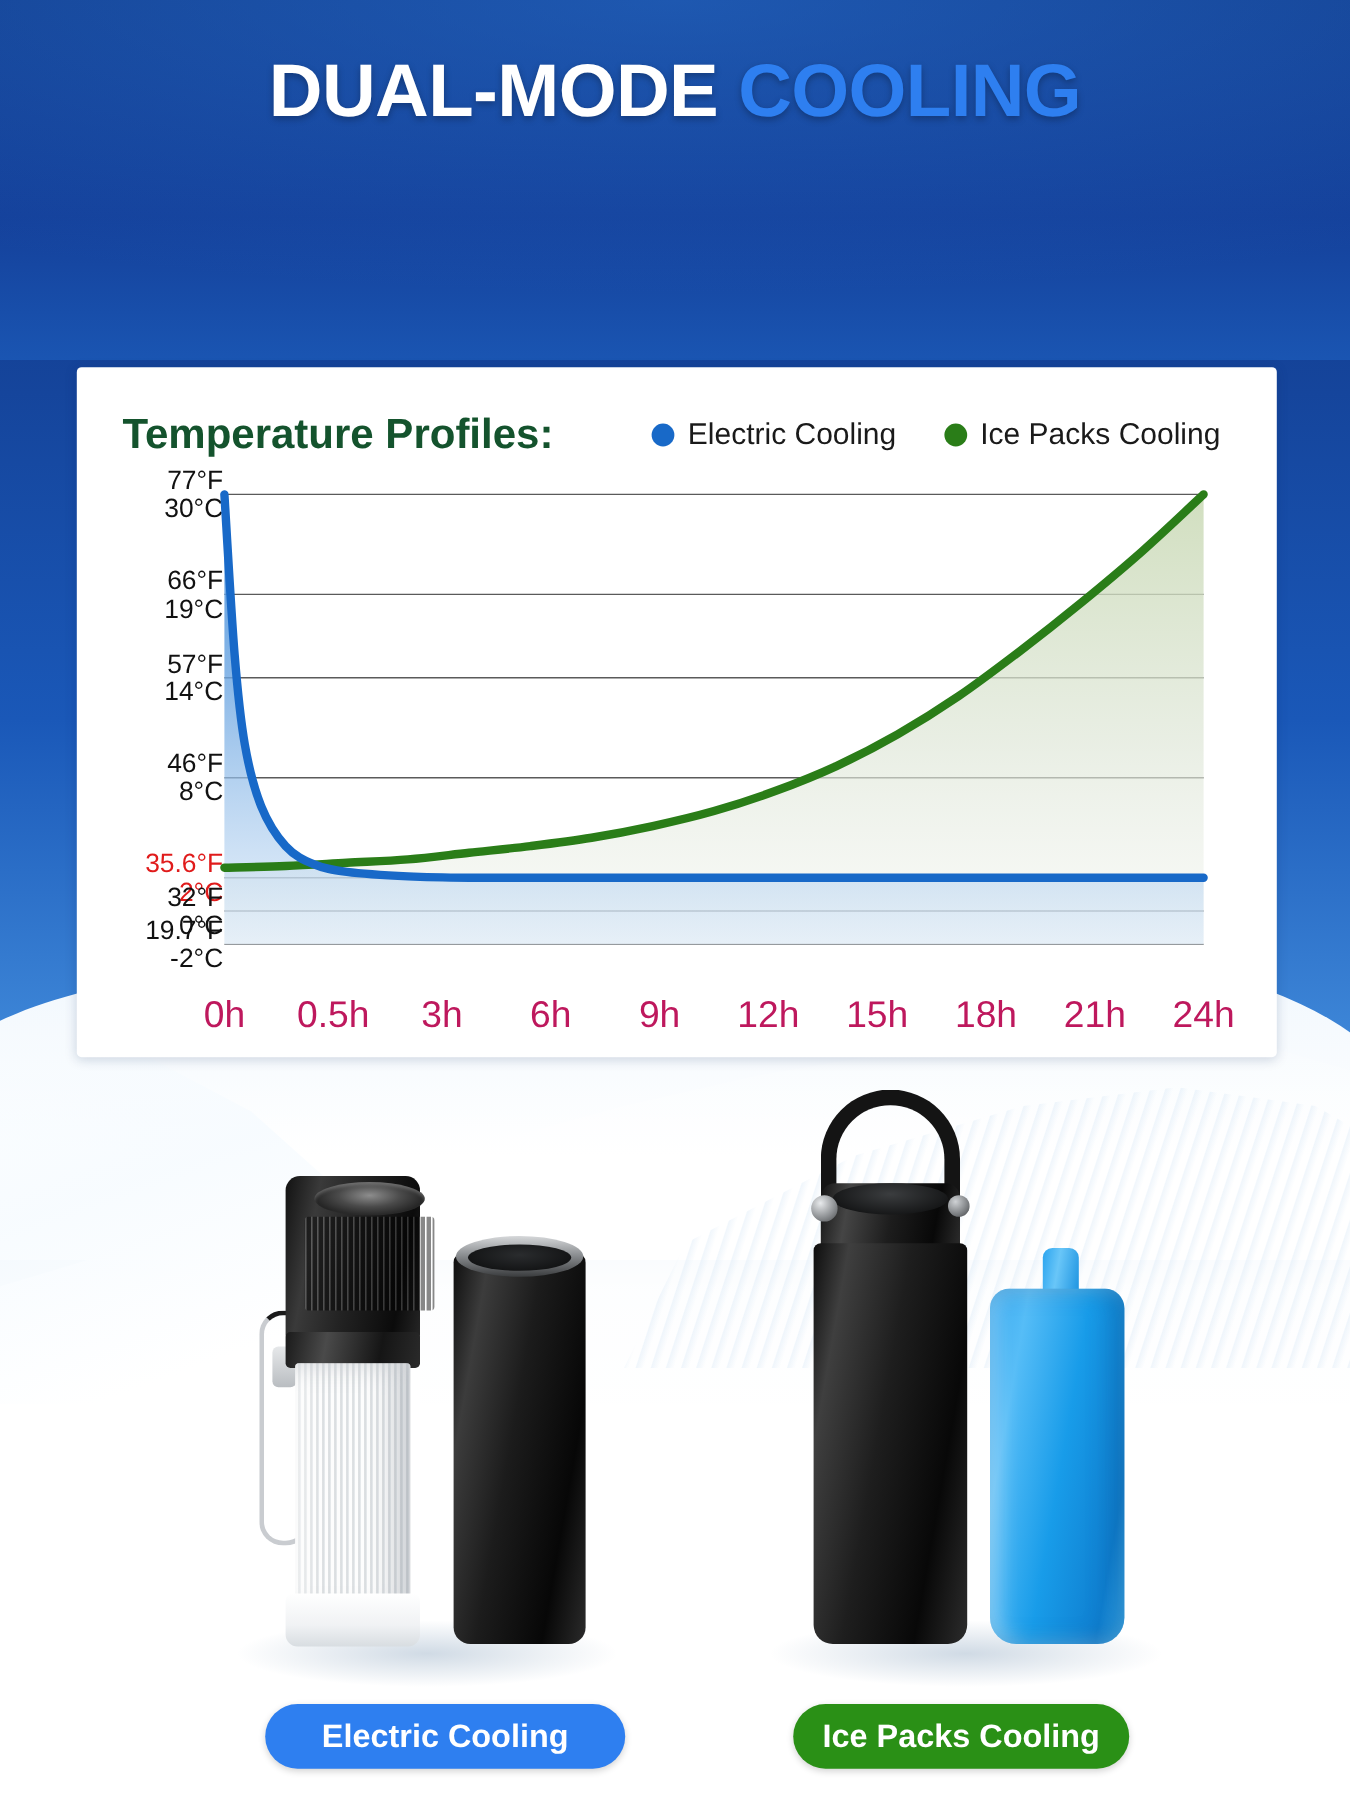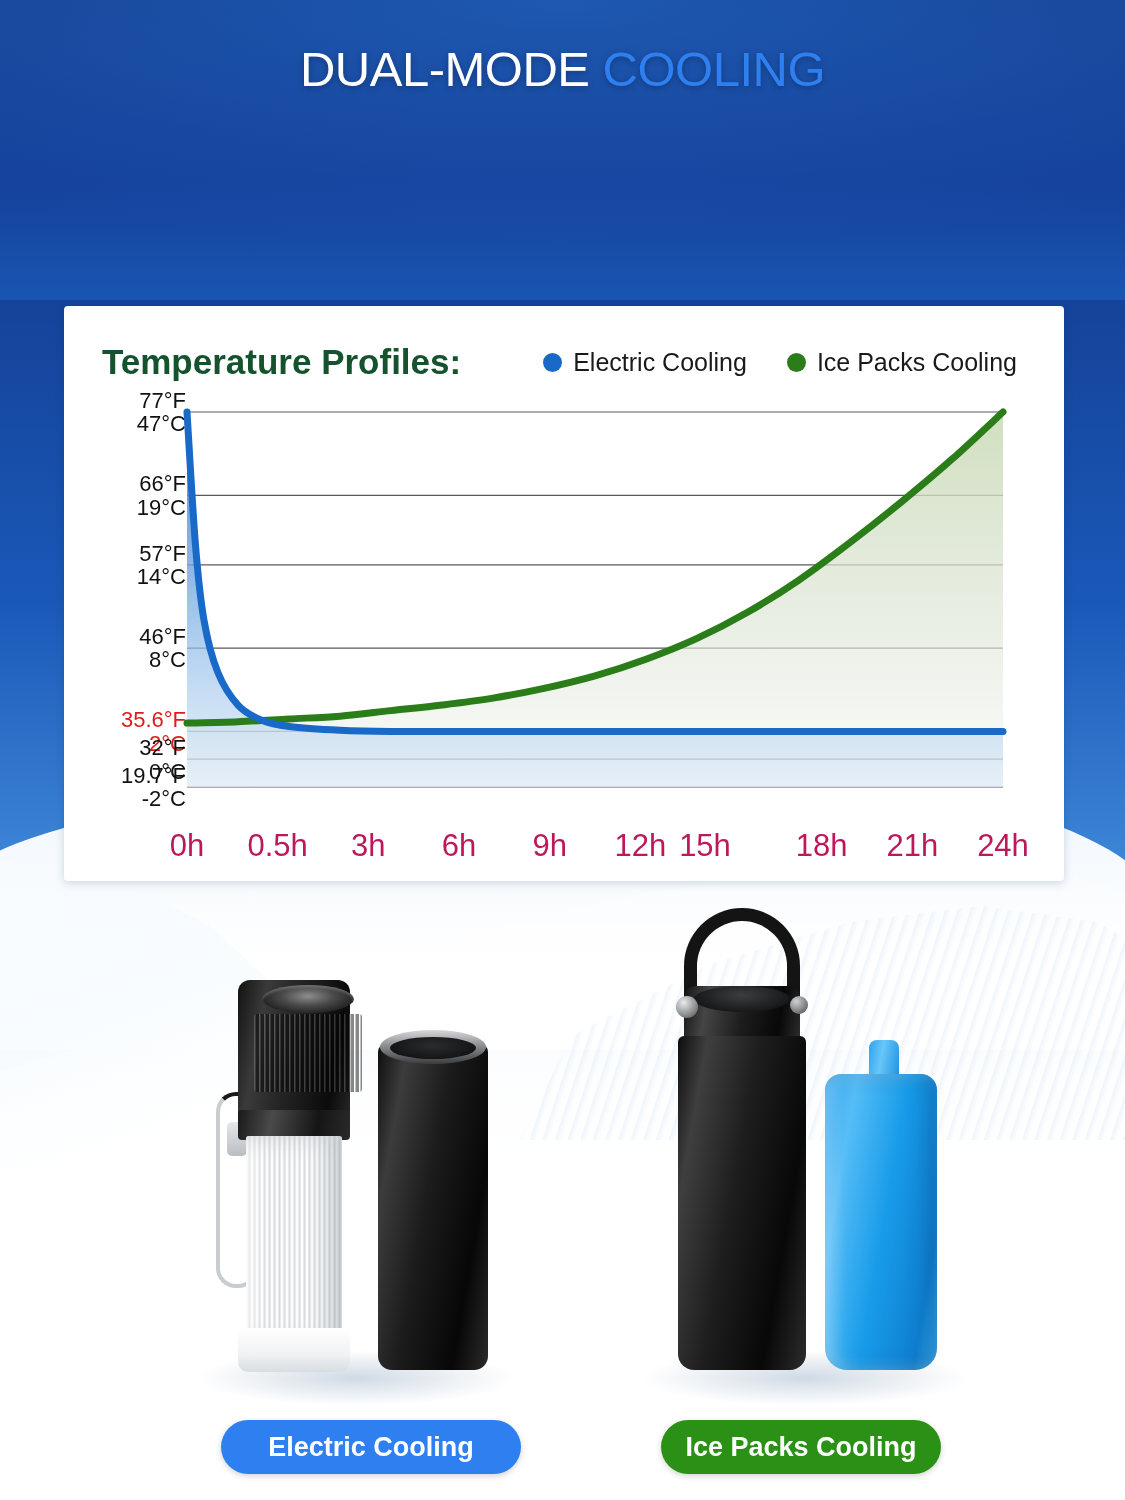--- a/index.html
+++ b/index.html
@@ -65,21 +65,21 @@
     background:linear-gradient(180deg,#ffffff 0%,#ffffff 100%);
   }
   .snow-blue-tint {
     position:absolute; left:0; top:1050px; width:1125px; height:180px;
     background:linear-gradient(180deg, rgba(178,209,238,.35) 0%, rgba(255,255,255,0) 100%);
   }
 
   
   .header { position:absolute; left:0; top:0; width:1125px; text-align:center; }
   .title {
-    margin-top:44px; font-size:49px; font-weight:normal; letter-spacing:-.5px;
+    margin-top:44px; font-size:62px; font-weight:bold; letter-spacing:-.5px;
     line-height:1.05; white-space:nowrap;
     text-shadow:0 2px 6px rgba(0,0,0,.28);
   }
   .t-white { color:#ffffff; }
   .t-blue  { color:#2e7ff0; }
   .subtitle {
     margin-top:22px; color:#ffffff; font-size:40px; line-height:1.32;
     font-weight:400; text-shadow:0 2px 5px rgba(0,0,0,.25);
   }
 
@@ -293,21 +293,21 @@
         <span class="dot dot-green"></span>
         <span class="legend-label">Ice Packs Cooling</span>
       </div>
     </div>
   </div>
 
   <div class="plot-wrap">
     <div class="ylabels" id="ylabels">
         <div class="ytick" style="top: 0px;">
           <span>77°F</span>
-          <span>47°C</span>
+          <span>30°C</span>
         </div>
         <div class="ytick" style="top: 83.3333px;">
           <span>66°F</span>
           <span>19°C</span>
         </div>
         <div class="ytick" style="top: 152.778px;">
           <span>57°F</span>
           <span>14°C</span>
         </div>
         <div class="ytick" style="top: 236.111px;">
@@ -362,21 +362,21 @@
       </svg>
     </div>
 
     <div class="xlabels" id="xlabels">
         <div class="xtick" style="left: 0px;">0h</div>
         <div class="xtick" style="left: 90.6667px;">0.5h</div>
         <div class="xtick" style="left: 181.333px;">3h</div>
         <div class="xtick" style="left: 272px;">6h</div>
         <div class="xtick" style="left: 362.667px;">9h</div>
         <div class="xtick" style="left: 453.333px;">12h</div>
-        <div class="xtick" style="left: 518px;">15h</div>
+        <div class="xtick" style="left: 544px;">15h</div>
         <div class="xtick" style="left: 634.667px;">18h</div>
         <div class="xtick" style="left: 725.333px;">21h</div>
         <div class="xtick" style="left: 816px;">24h</div>
       </div>
   </div>
 </div>
 
 <div class="products">
 
   <div class="shadow" style="left:196px; top:470px; width:320px; height:56px;"></div>

